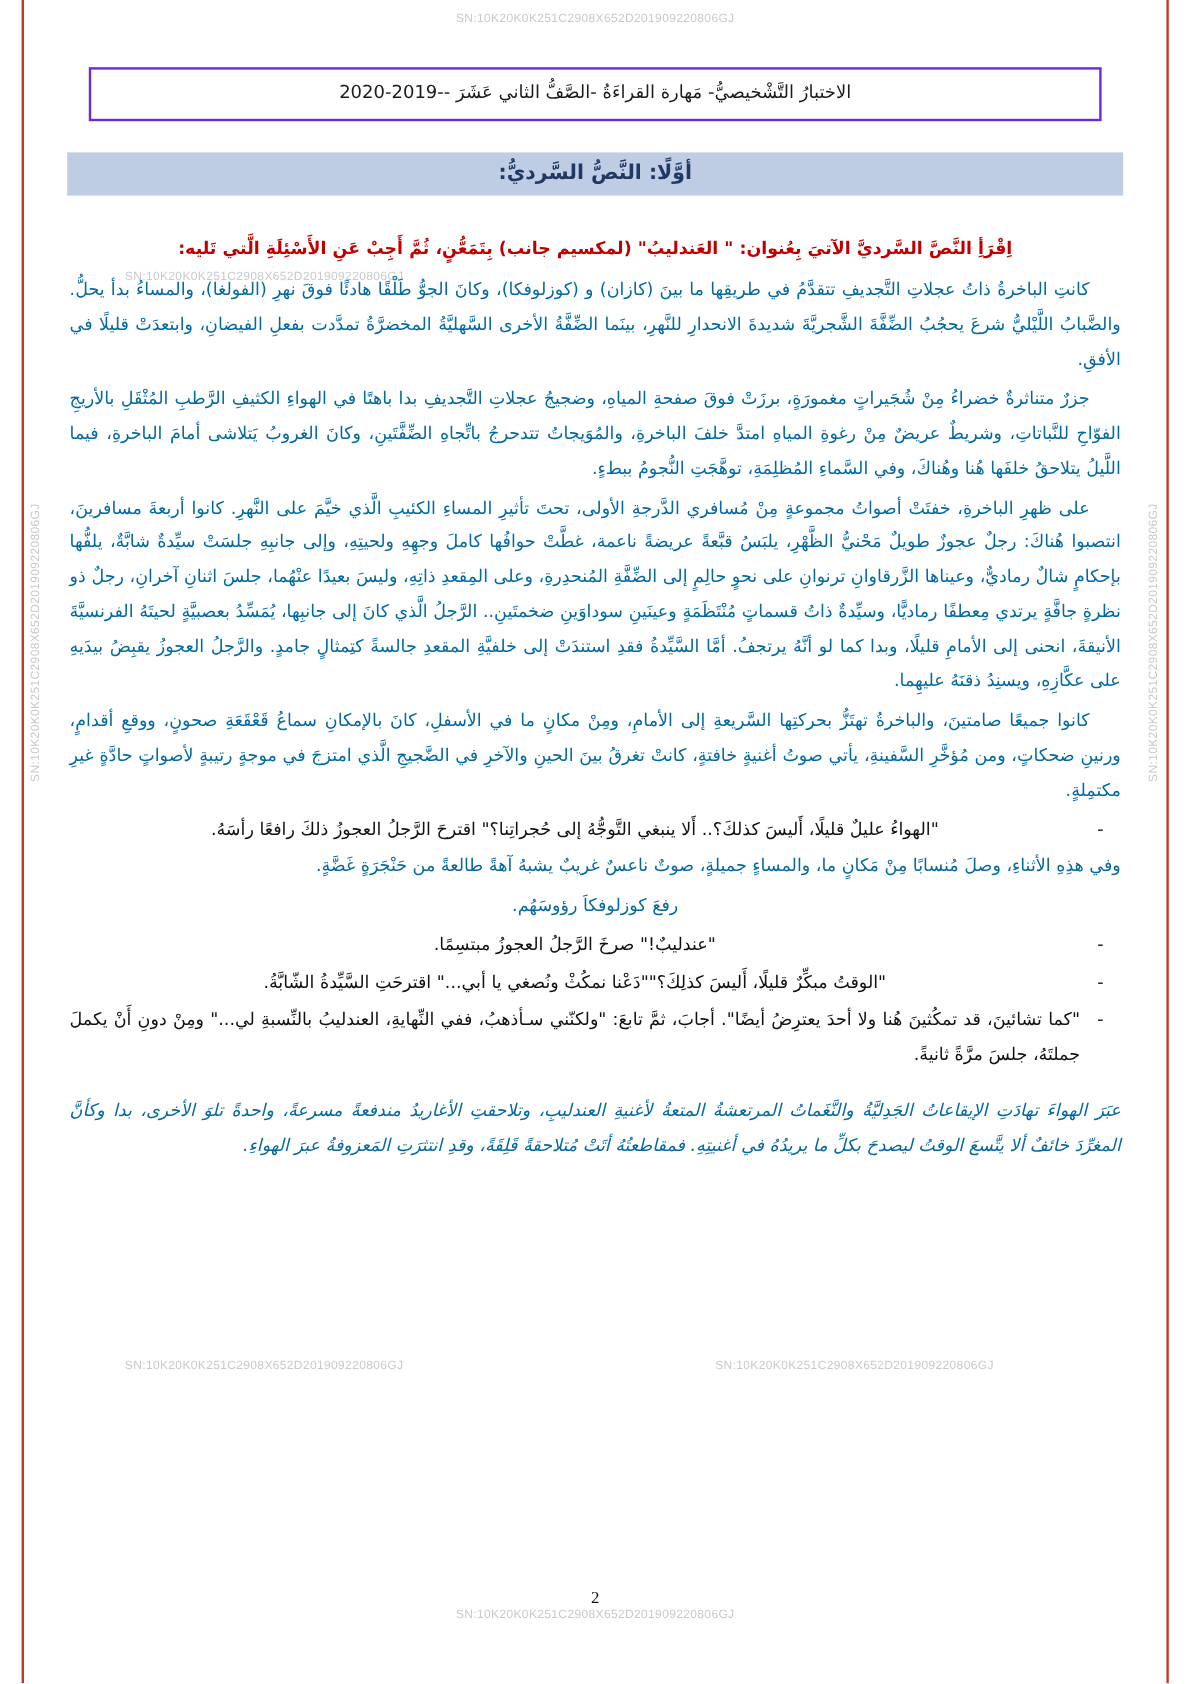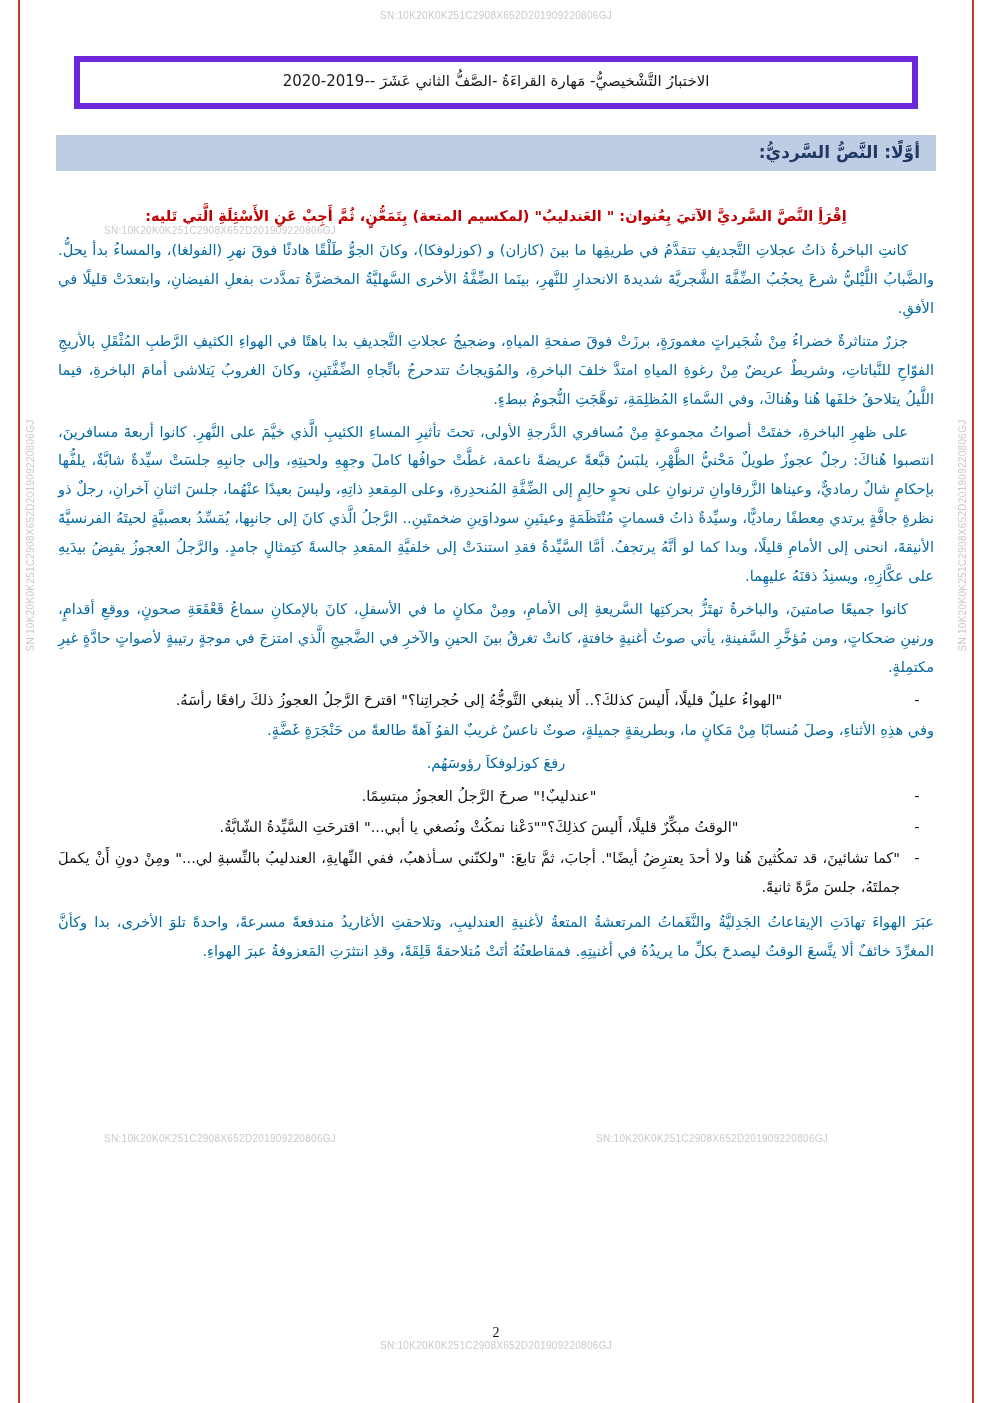--- a/index.html
+++ b/index.html
@@ -70,39 +70,39 @@
     top: 0;
     left: 28px;
     right: 28px;
     width: 936px;
   }
 
   
   .header-box {
     margin: 56px auto 0 auto;
     width: 844px;
-    border: 6px solid #6d28d9;
+    border: 2px solid #6d28d9;
     box-sizing: border-box;
     text-align: center;
     padding: 9px 6px 11px 6px;
   }
   .header-title {
     font-size: 15px;
     color: #1b1b1b;
     font-family: "DejaVu Sans", sans-serif;
     line-height: 1.4;
   }
 
   
   .section-band {
     margin: 26px 28px 0 28px;
     background: #bfcde4;
     padding: 7px 16px 9px 16px;
     box-sizing: border-box;
-    text-align: right;
+    text-align: center;
   }
   .section-band-text {
     color: #1f3864;
     font-size: 17px;
     font-weight: bold;
   }
 
   
   .instruction {
     margin: 34px 30px 0 30px;
@@ -184,56 +184,56 @@
   <div class="content">
 
     <div class="header-box">
       <div class="header-title u">الاختبارُ التَّشْخيصيُّ- مَهارة القراءَةُ -الصَّفُّ الثاني عَشَرَ --2019-2020</div>
     </div>
 
     <div class="section-band">
       <span class="section-band-text">أوَّلًا: النَّصُّ السَّرديُّ:</span>
     </div>
 
-    <div class="instruction">اِقْرَأِ النَّصَّ السَّرديَّ الآتيَ بِعُنوان: " العَندليبُ" (لمكسيم المتعة) بِتَمَعُّنٍ، ثُمَّ أَجِبْ عَنِ الأَسْئِلَةِ الَّتي تَليه:</div>
+    <div class="instruction">اِقْرَأِ النَّصَّ السَّرديَّ الآتيَ بِعُنوان: " العَندليبُ" (لمكسيم جانب) بِتَمَعُّنٍ، ثُمَّ أَجِبْ عَنِ الأَسْئِلَةِ الَّتي تَليه:</div>
 
     <div class="body">
       <p>كانتِ الباخرةُ ذاتُ عجلاتِ التَّجديفِ تتقدَّمُ في طريقِها ما بينَ (كازان) و (كوزلوفكا)، وكانَ الجوُّ طَلْقًا هادئًا فوقَ نهرِ (الفولغا)، والمساءُ بدأ يحلُّ. والضَّبابُ اللَّيْليُّ شرعَ يحجُبُ الضِّفَّةَ الشَّجريَّةَ شديدةَ الانحدارِ للنَّهرِ، بينَما الضِّفَّةُ الأخرى السَّهليَّةُ المخضرَّةُ تمدَّدت بفعلِ الفيضانِ، وابتعدَتْ قليلًا في الأفقِ.</p>
       <p>جزرٌ متناثرةٌ خضراءُ مِنْ شُجَيراتٍ مغمورَةٍ، برزَتْ فوقَ صفحةِ المياهِ، وضجيجُ عجلاتِ التَّجديفِ بدا باهتًا في الهواءِ الكثيفِ الرَّطبِ المُثْقَلِ بالأريجِ الفوّاحِ للنَّباتاتِ، وشريطٌ عريضٌ مِنْ رغوةِ المياهِ امتدَّ خلفَ الباخرةِ، والمُوَيجاتُ تتدحرجُ باتِّجاهِ الضِّفَّتَينِ، وكانَ الغروبُ يَتلاشى أمامَ الباخرةِ، فيما اللَّيلُ يتلاحقُ خلفَها هُنا وهُناكَ، وفي السَّماءِ المُظلِمَةِ، توهَّجَتِ النُّجومُ ببطءٍ.</p>
       <p>على ظهرِ الباخرةِ، خفتَتْ أصواتُ مجموعةٍ مِنْ مُسافري الدَّرجةِ الأولى، تحتَ تأثيرِ المساءِ الكئيبِ الَّذي خيَّمَ على النَّهرِ. كانوا أربعةَ مسافرينَ، انتصبوا هُناكَ: رجلٌ عجوزٌ طويلٌ مَحْنيُّ الظَّهْرِ، يلبَسُ قبَّعةً عريضةً ناعمة، غطَّتْ حوافُها كاملَ وجهِهِ ولحيتِهِ، وإلى جانبِهِ جلسَتْ سيِّدةٌ شابَّةٌ، يلفُّها بإحكامٍ شالٌ رماديٌّ، وعيناها الزَّرقاوانِ ترنوانِ على نحوٍ حالِمٍ إلى الضِّفَّةِ المُنحدِرةِ، وعلى المِقعدِ ذاتِهِ، وليسَ بعيدًا عنْهُما، جلسَ اثنانِ آخرانِ، رجلٌ ذو نظرةٍ جافَّةٍ يرتدي مِعطفًا رماديًّا، وسيِّدةٌ ذاتُ قسماتٍ مُنْتَظَمَةٍ وعينَينِ سوداوَينِ ضخمتَينِ.. الرَّجلُ الَّذي كانَ إلى جانبِها، يُمَسِّدُ بعصبيَّةٍ لحيتَهُ الفرنسيَّةَ الأنيقةَ، انحنى إلى الأمامِ قليلًا، وبدا كما لو أنَّهُ يرتجفُ. أمَّا السَّيِّدةُ فقدِ استندَتْ إلى خلفيَّةِ المقعدِ جالسةً كتِمثالٍ جامدٍ. والرَّجلُ العجوزُ يقبِضُ بيدَيهِ على عكَّازِهِ، ويسنِدُ ذقنَهُ عليهِما.</p>
       <p>كانوا جميعًا صامتينَ، والباخرةُ تهتَزُّ بحركتِها السَّريعةِ إلى الأمامِ، ومِنْ مكانٍ ما في الأسفلِ، كانَ بالإمكانِ سماعُ قَعْقَعَةِ صحونٍ، ووقعِ أقدامٍ، ورنينِ ضحكاتٍ، ومن مُؤخَّرِ السَّفينةِ، يأتي صوتُ أغنيةٍ خافتةٍ، كانتْ تغرقُ بينَ الحينِ والآخرِ في الضَّجيجِ الَّذي امتزجَ في موجةٍ رتيبةٍ لأصواتٍ حادَّةٍ غيرِ مكتمِلةٍ.</p>
     </div>
 
     <div class="dialogue">
       <div class="line">
         <span class="dash">-</span>
         <span class="dtext center">"الهواءُ عليلٌ قليلًا، أَليسَ كذلكَ؟.. أَلا ينبغي التَّوجُّهُ إلى حُجراتِنا؟" اقترحَ الرَّجلُ العجوزُ ذلكَ رافعًا رأسَهُ.</span>
       </div>
     </div>
 
     <div class="body" style="margin-top:0;">
-      <p class="noindent">وفي هذِهِ الأثناءِ، وصلَ مُنسابًا مِنْ مَكانٍ ما، وبطريقةٍ جميلةٍ، صوتٌ ناعسٌ غريبٌ الفوُ آهةً طالعةً من حَنْجَرَةٍ غَضَّةٍ.</p>
+      <p class="noindent">وفي هذِهِ الأثناءِ، وصلَ مُنسابًا مِنْ مَكانٍ ما، والمساءٍ جميلةٍ، صوتٌ ناعسٌ غريبٌ يشبهُ آهةً طالعةً من حَنْجَرَةٍ غَضَّةٍ.</p>
       <p class="noindent" style="text-align:center;">رفعَ كوزلوفكاَ رؤوسَهُم.</p>
     </div>
 
     <div class="dialogue">
       <div class="line">
         <span class="dash">-</span>
         <span class="dtext center">"عندليبٌ!" صرخَ الرَّجلُ العجوزُ مبتسِمًا.</span>
       </div>
       <div class="line">
         <span class="dash">-</span>
         <span class="dtext center">"الوقتُ مبكِّرٌ قليلًا، أَليسَ كذلِكَ؟""دَعْنا نمكُثْ ونُصغي يا أبي..." اقترحَتِ السَّيِّدةُ الشّابَّةُ.</span>
       </div>
       <div class="line">
         <span class="dash">-</span>
         <span class="dtext">"كما تشائينَ، قد تمكُثينَ هُنا ولا أحدَ يعترِضُ أيضًا". أجابَ، ثمَّ تابعَ: "ولكنّني سـأذهبُ، ففي النِّهايةِ، العندليبُ بالنِّسبةِ لي..." ومِنْ دونِ أَنْ يكملَ جملتَهُ، جلسَ مرَّةً ثانيةً.</span>
       </div>
     </div>
 
-    <div class="body" style="margin-top:6px;">
+    <div class="body" style="margin-top:18px;font-style:italic;">
       <p class="noindent">عبَرَ الهواءَ تهادَتِ الإيقاعاتُ الجَدِليَّةُ والنَّغَماتُ المرتعشةُ المتعةُ لأغنيةِ العندليبِ، وتلاحقتِ الأغاريدُ مندفعةً مسرعةً، واحدةً تلوَ الأخرى، بدا وكأنَّ المغرِّدَ خائفٌ ألا يتَّسعَ الوقتُ ليصدحَ بكلِّ ما يريدُهُ في أغنيتِهِ. فمقاطعتُهُ أتَتْ مُتلاحقةً قَلِقَةً، وقدِ انتثرَتِ المَعزوفةُ عبرَ الهواءِ.</p>
     </div>
 
   </div>
 
   <div class="page-number">2</div>
 </div>
 
 </body></html>

